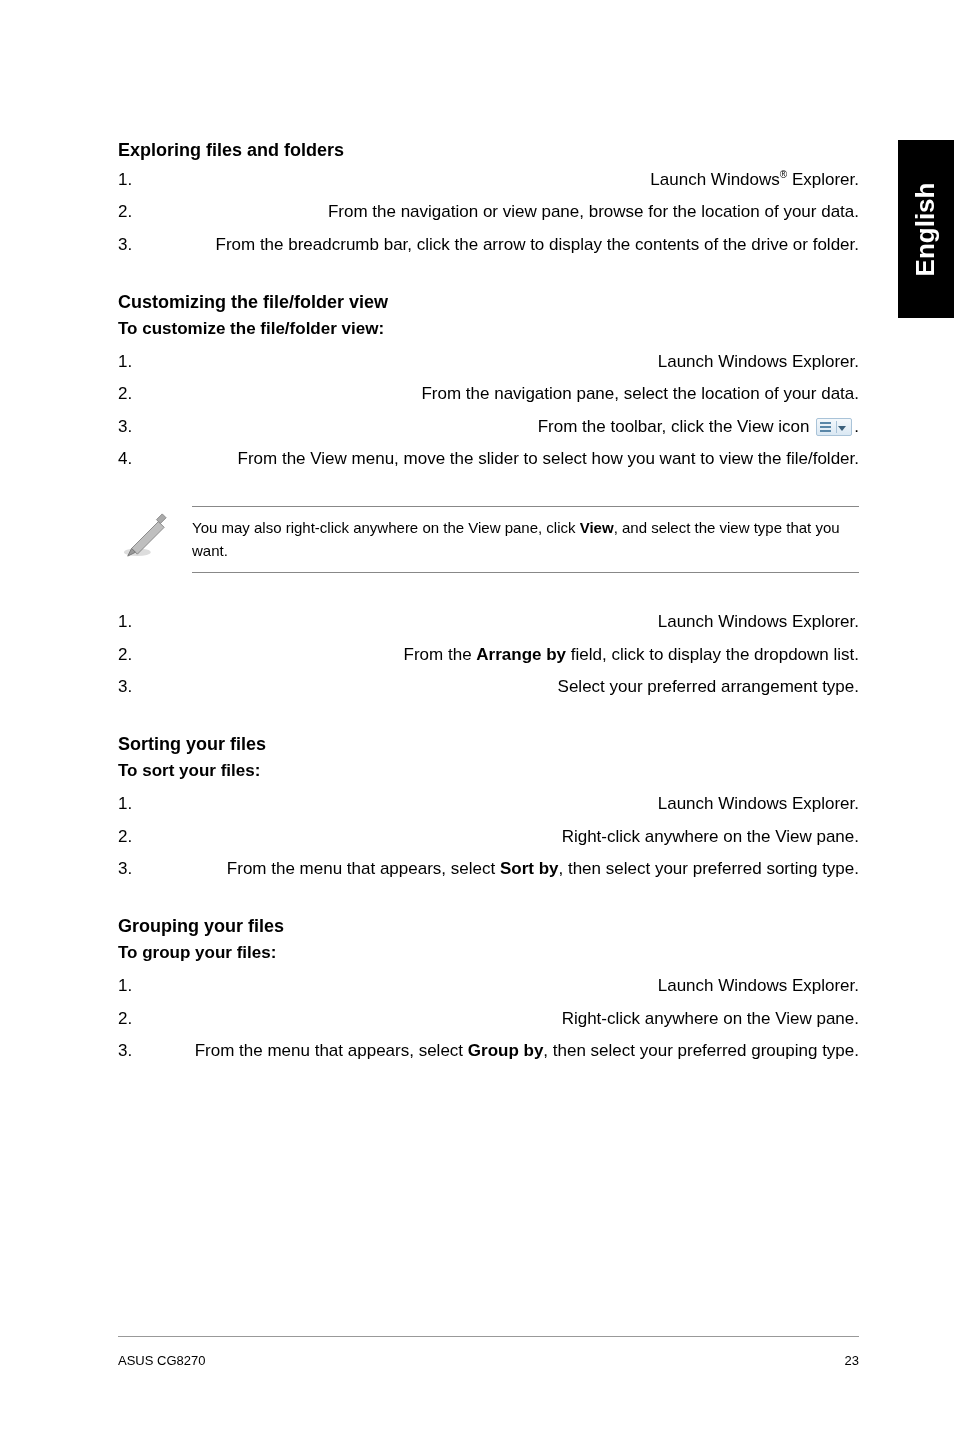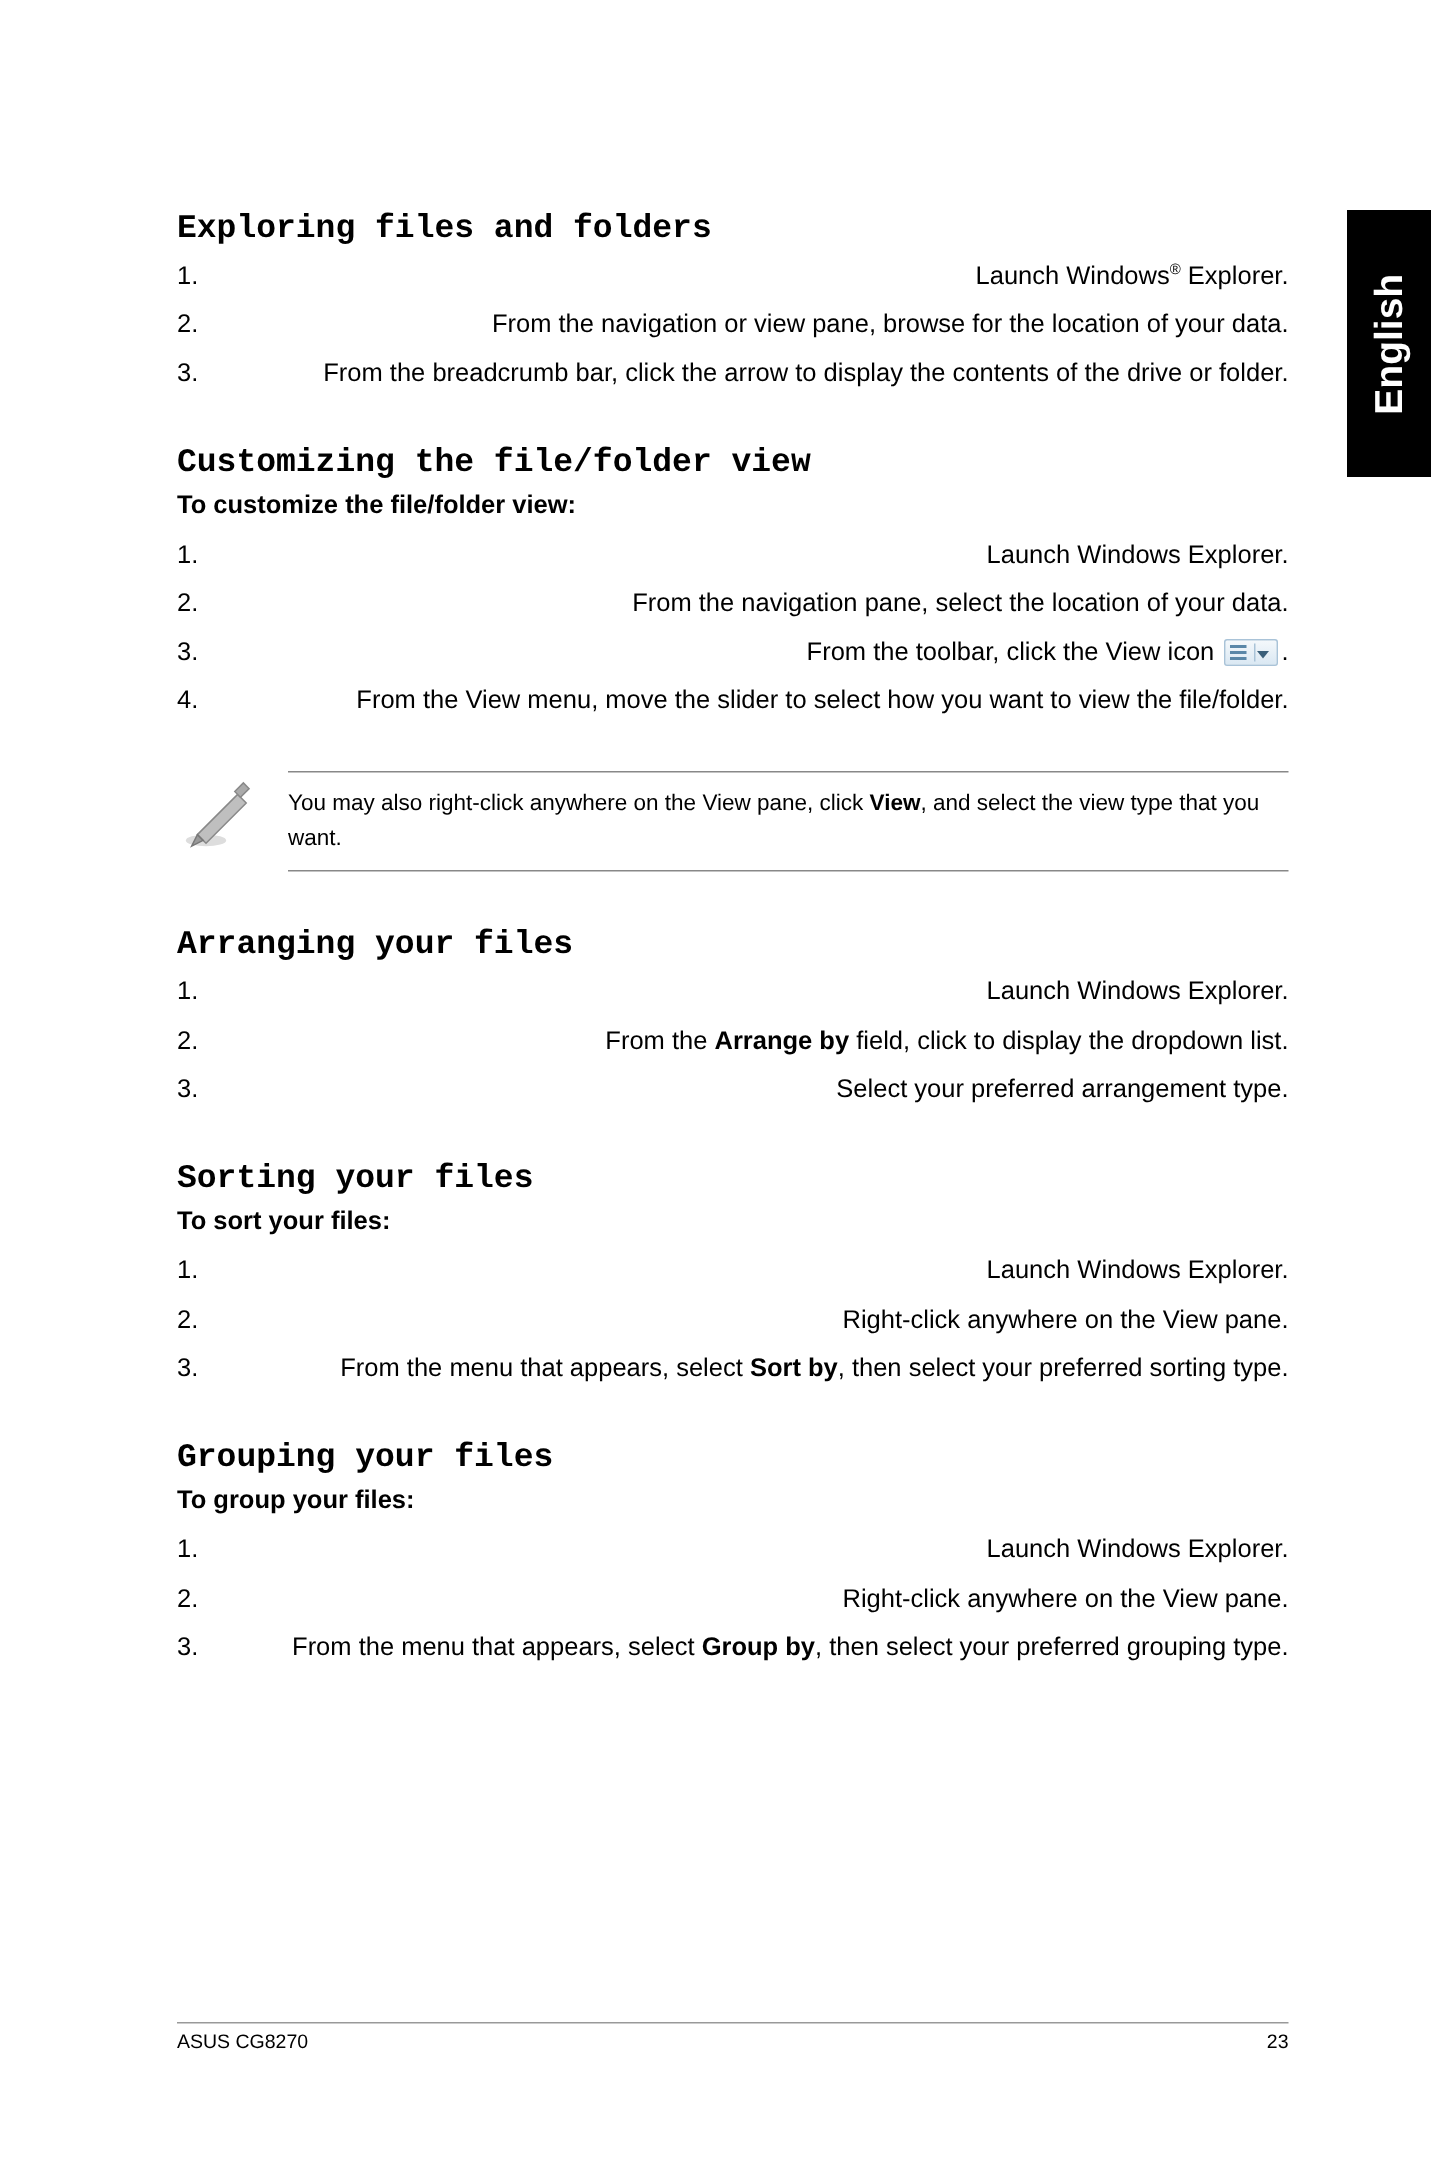--- a/index.html
+++ b/index.html
@@ -1,36 +1,36 @@
 <!DOCTYPE html>
 <html><head>
 <meta charset="utf-8">
 <style>
   * { margin: 0; padding: 0; box-sizing: border-box; }
   html, body { width: 954px; height: 1438px; background: #fff; font-family: Arial, Helvetica, sans-serif; color: #000; }
   .page { position: relative; width: 954px; height: 1438px; padding: 140px 95px 0 118px; }
   .side-tab { position: absolute; right: 0; top: 140px; width: 56px; height: 178px; background: #000; display: flex; align-items: center; justify-content: center; }
   .side-tab-text { color: #fff; font-weight: bold; font-size: 26px; transform: rotate(-90deg); white-space: nowrap; font-family: Arial, Helvetica, sans-serif; }
   .section { margin-bottom: 34px; }
-  .section-heading { font-size: 22px; font-weight: bold; margin-bottom: 6px; font-family: Liberation Mono, monospace; }
+  .section-heading { font-size: 18px; font-weight: bold; margin-bottom: 6px; font-family: Liberation Sans, sans-serif; }
   .sub-heading { font-size: 17px; font-weight: bold; margin-bottom: 10px; font-family: Arial, Helvetica, sans-serif; }
   ol { list-style: none; }
   ol li { font-size: 17px; line-height: 1.55; display: flex; margin-bottom: 6px; font-family: Arial, Helvetica, sans-serif; }
   ol li .num { width: 48px; flex-shrink: 0; }
   ol li .txt { flex: 1; text-align: right; }
   .sup { font-size: 10px; vertical-align: super; }
   .b { font-weight: bold; }
   .note-block { display: flex; align-items: flex-start; gap: 24px; margin: 26px 0 36px 0; padding-left: 4px; justify-content: flex-end; }
   .note-icon { width: 46px; height: 46px; flex-shrink: 0; margin-top: 6px; }
   .note-body { flex: 1; border-top: 1px solid #888; border-bottom: 1px solid #888; padding: 10px 0; font-size: 15px; line-height: 1.5; font-family: Arial, Helvetica, sans-serif; }
   .view-icon { display: inline-block; width: 36px; height: 18px; vertical-align: middle; margin: 0 2px; position: relative; background: linear-gradient(#f4f8fb, #dae8f3); border: 1px solid #a9c3d8; border-radius: 2px; }
   .view-icon::before { content: ""; position: absolute; left: 3px; top: 3px; width: 11px; height: 2px; background: #5a87a8; box-shadow: 0 4px 0 #5a87a8, 0 8px 0 #5a87a8; }
   .view-icon::after { content: ""; position: absolute; right: 5px; top: 7px; width: 0; height: 0; border-left: 4px solid transparent; border-right: 4px solid transparent; border-top: 5px solid #3a5f7a; }
   .view-icon .divider { position: absolute; right: 14px; top: 2px; bottom: 2px; width: 1px; background: #a9c3d8; }
-  .footer { position: absolute; left: 118px; right: 95px; bottom: 70px; display: flex; justify-content: space-between; font-size: 13px; font-family: Arial, Helvetica, sans-serif; border-top: 1px solid #999; padding-top: 4px; }
+  .footer { position: absolute; left: 118px; right: 95px; bottom: 70px; display: flex; justify-content: space-between; font-size: 13px; font-family: Arial, Helvetica, sans-serif; border-top: 1px solid #999; padding-top: 16px; }
 </style>
 </head>
 <body>
 
 <div class="page">
 
   <div class="side-tab">
     <div class="side-tab-text">English</div>
   </div>
 
@@ -79,21 +79,20 @@
     <svg class="note-icon" viewBox="0 0 48 48">
       <ellipse cx="16" cy="42" rx="14" ry="4" fill="#ddd"></ellipse>
       <path d="M 10 38 L 38 10 L 44 16 L 16 44 Z" fill="#bfbfbf" stroke="#888" stroke-width="1"></path>
       <path d="M 10 38 L 14 42 L 6 46 Z" fill="#999" stroke="#777" stroke-width="1"></path>
       <path d="M 36 8 L 42 2 L 46 6 L 40 12 Z" fill="#aaa" stroke="#888" stroke-width="1"></path>
     </svg>
     <div class="note-body"><span>You may also right-click anywhere on the View pane, click </span><span class="b">View</span><span>, and select the view type that you want.</span></div>
   </div>
 
   <div class="section">
-    <div class="section-heading">Arranging your files</div>
     <ol>
       <li>
         <span class="num">1.</span>
         <span class="txt">Launch Windows Explorer.</span>
       </li>
       <li>
         <span class="num">2.</span>
         <span class="txt"><span>From the </span><span class="b">Arrange by</span><span> field, click to display the dropdown list.</span></span>
       </li>
       <li>

